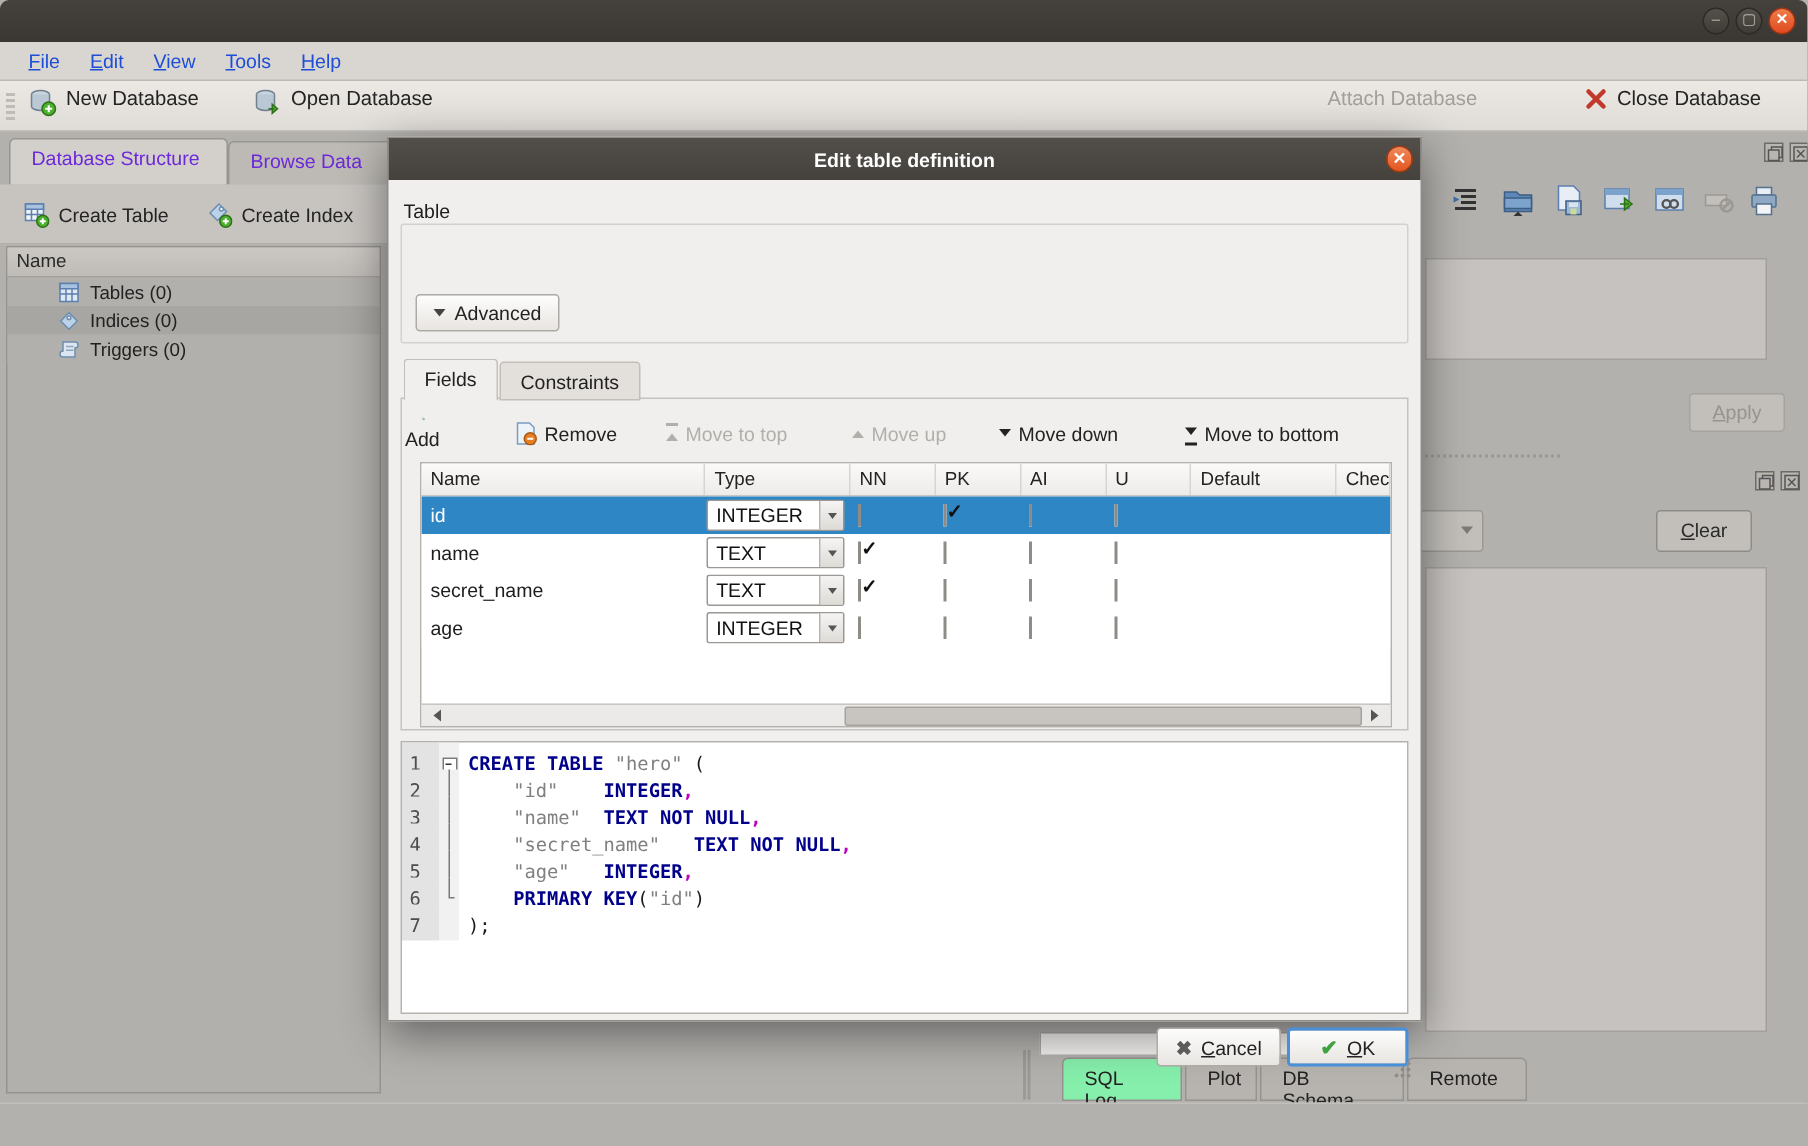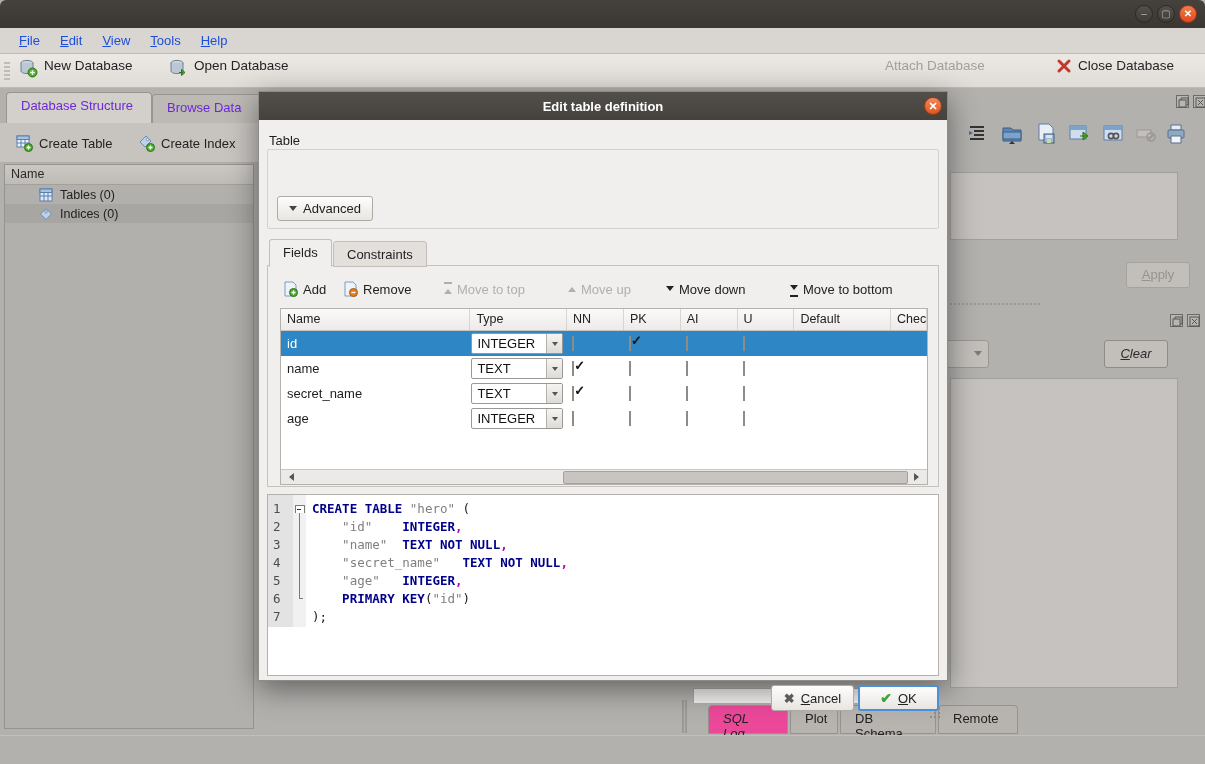--- a/index.html
+++ b/index.html
@@ -46,21 +46,21 @@
   .btn-flat.dis { color:#96938f; border-color:#a6a39f;margin-left:22px; }
   .btn-flat::first-letter { text-decoration:underline; }
   .combo-ghost { background:#c2bfbb; border:1px solid #9b9894; border-radius:3px; }
   .combo-ghost .arrow { position:absolute; right:6px; top:10px; width:0; height:0; border:4px solid transparent; border-top:5px solid #7d7a76; }
   .dots-sep { border-top:2px dotted #9c9995; }
 
   
   #bottom-sliver { left:693px; top:688px; width:210px; height:15px; background:#f2f0ee; border:1px solid #a9a6a2; border-bottom:none; }
   .splitter-bars { left:682px; top:700px; width:5px; height:33px; border-left:2px solid #9d9a96; border-right:2px solid #9d9a96; }
   .bottom-tab { position:absolute; top:705px; height:29px; padding:5px 14px 0; border:1px solid #96938f; border-radius:4px 4px 0 0; background:#b7b4b0; color:#222; }
-  .bottom-tab.active { background:#ec4899;font-style:italic; }
+  .bottom-tab.active { background:#86efac; }
   #statusbar { left:0; top:735px; width:1205px; height:29px; background:#b3b1ae; border-top:1px solid #c2bfbb; }
   .grip { width:12px; height:12px; background:
       radial-gradient(circle at 2px 10px,#8f8c88 1.2px, transparent 1.5px),
       radial-gradient(circle at 6px 10px,#8f8c88 1.2px, transparent 1.5px),
       radial-gradient(circle at 10px 10px,#8f8c88 1.2px, transparent 1.5px),
       radial-gradient(circle at 6px 6px,#8f8c88 1.2px, transparent 1.5px),
       radial-gradient(circle at 10px 6px,#8f8c88 1.2px, transparent 1.5px),
       radial-gradient(circle at 10px 2px,#8f8c88 1.2px, transparent 1.5px); }
 
   
@@ -221,20 +221,27 @@
       </svg>
     <span>Tables (0)</span>
   </div>
   <div class="tree-row">
     <svg width="14" height="14" viewBox="0 0 14 14">
         <path d="M1.5 7 L7 1.5 L12.5 7 L7 12.5 Z" fill="#bcd2e8" stroke="#6d8db0"></path>
         <circle cx="7" cy="4.8" r="1.2" fill="#fff" stroke="#6d8db0"></circle>
       </svg>
     <span>Indices (0)</span>
   </div>
+  <div class="tree-row">
+    <svg width="14" height="14" viewBox="0 0 14 14">
+        <path d="M3 2 h8 a2 2 0 0 1 0 4 v6 h-8 a2 2 0 0 1 0-4 z" fill="#dce6f0" stroke="#6d8db0"></path>
+        <path d="M5 5h5M5 7.5h5" stroke="#8fa6bd"></path>
+      </svg>
+    <span>Triggers (0)</span>
+  </div>
 </div>
 
 <div class="abs dockbtns" style="left:1176px; top:95px;">
   <span class="dockbtn">
       <svg width="11" height="11" viewBox="0 0 11 11">
         <rect x="1" y="3" width="7" height="7" fill="none" stroke="#555"></rect>
         <path d="M3 3V1h7v7h-2" fill="none" stroke="#555"></path>
       </svg>
     </span>
   <span class="dockbtn">
@@ -311,21 +318,21 @@
       <svg width="11" height="11" viewBox="0 0 11 11">
         <rect x="1" y="1" width="9" height="9" fill="none" stroke="#555"></rect>
         <path d="M3 3l5 5M8 3l-5 5" stroke="#555"></path>
       </svg>
     </span>
 </div>
 
 <div class="abs combo-ghost" style="left:905px; top:340px; width:84px; height:28px;">
     <span class="arrow"></span>
   </div>
-<div class="abs btn-flat" style="left:1104px; top:340px; width:64px; height:28px;"><span class="mn-label" style="line-height:26px;font-style:italic;">Clear</span></div>
+<div class="abs btn-flat" style="left:1104px; top:340px; width:64px; height:28px;"><span class="mn-label" style="line-height:26px;">Clear</span></div>
 <div class="abs disabled-box" style="left:950px; top:378px; width:228px; height:310px;"></div>
 
 <div class="abs" id="bottom-sliver"></div>
 <div class="abs grip" style="left:884px; top:690px;"></div>
 <div class="abs splitter-bars"></div>
 
 <span class="bottom-tab active" style="left:708px; width:80px;">SQL Log</span>
 <span class="bottom-tab" style="left:790px; width:48px;">Plot</span>
 <span class="bottom-tab" style="left:840px; width:96px;">DB Schema</span>
 <span class="bottom-tab" style="left:938px; width:80px;">Remote</span>
@@ -345,21 +352,21 @@
   <div class="abs" id="grp-table"></div>
   <div class="abs btn" id="btn-advanced">
     <span class="tri-d"></span>
     <span>Advanced</span>
   </div>
 
   <span class="dlg-tab active" style="left:10px; top:147px;">Fields</span>
   <span class="dlg-tab" style="left:74px; top:149px;">Constraints</span>
 
   <div class="abs" id="fields-frame">
-    <span class="act-btn" style="left:14px;">
+    <span class="act-btn" style="left:2px;flex-direction:column;">
       <svg width="16" height="16" viewBox="0 0 16 16">
           <path d="M3 1h8l3 3v11H3z" fill="#eef3f8" stroke="#7a9cc4"></path>
           <circle cx="11.5" cy="11.5" r="4" fill="#4caf2e" stroke="#2e7218"></circle>
           <path d="M11.5 9.5v4M9.5 11.5h4" stroke="#fff" stroke-width="1.3"></path>
         </svg>
       <span>Add</span>
     </span>
     <span class="act-btn" style="left:74px;">
       <svg width="16" height="16" viewBox="0 0 16 16">
           <path d="M3 1h8l3 3v11H3z" fill="#eef3f8" stroke="#7a9cc4"></path>

